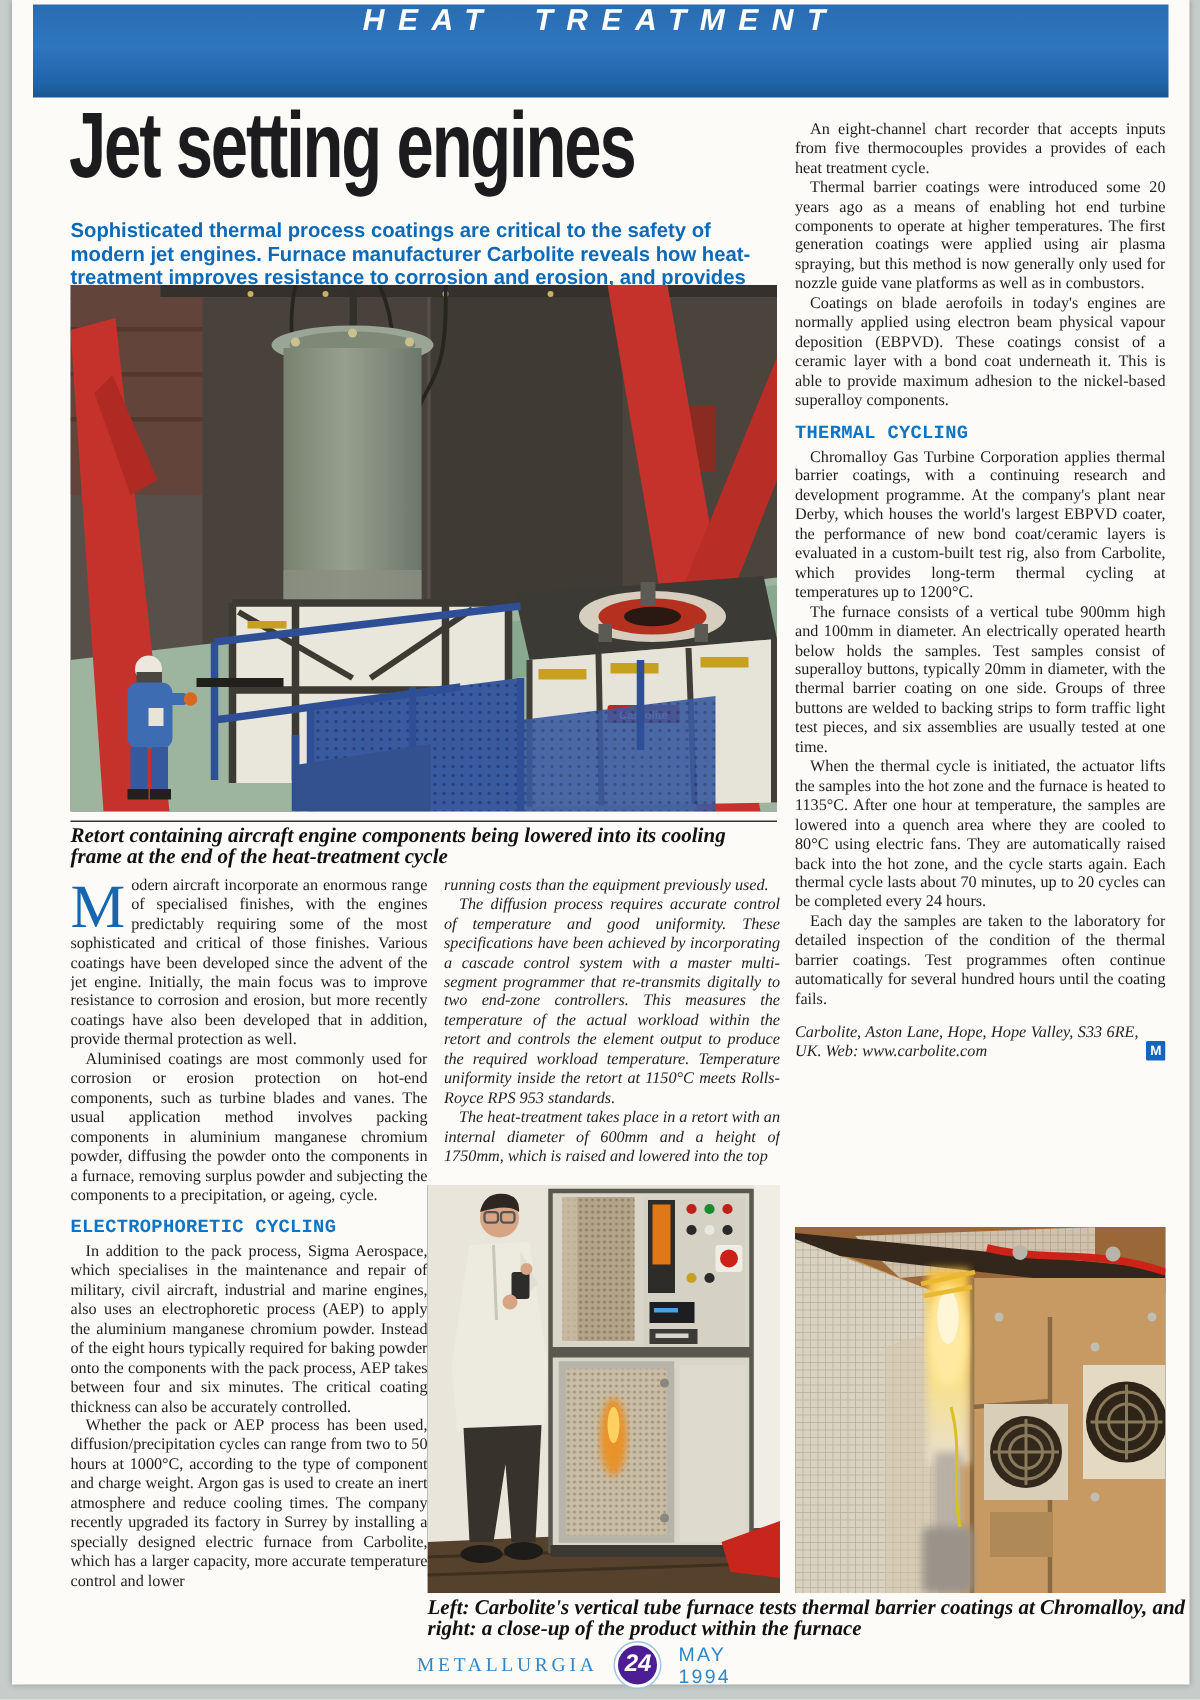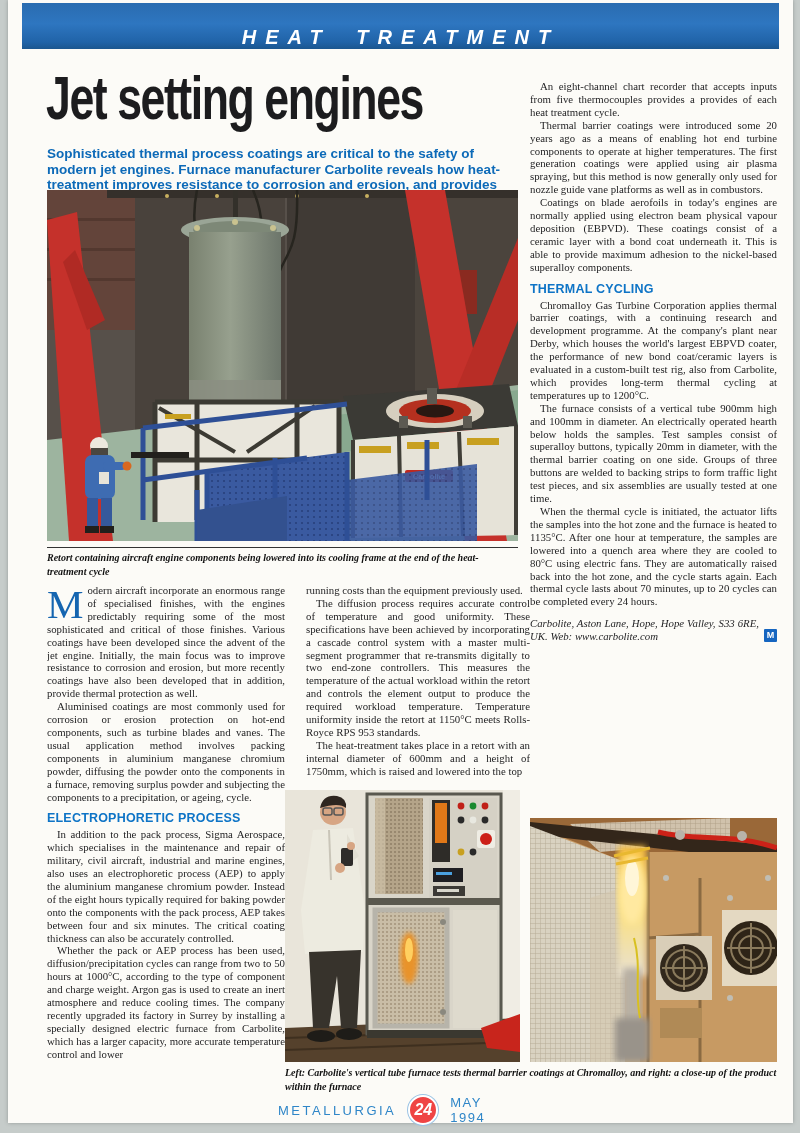--- a/index.html
+++ b/index.html
@@ -2,66 +2,66 @@
 <html><head>
 <meta charset="utf-8">
 <style>
   * { margin:0; padding:0; box-sizing:border-box; }
   html,body { width:800px; }
   body { font-family:"Liberation Serif", serif; background:#c9cecb; }
   .frame { position:relative; width:800px; height:1133px; background:#c6ccca; overflow:hidden; }
   .page { position:absolute; left:8px; top:0; width:785px; height:1123px;
           background:#fcfbf7; box-shadow:0 0 4px rgba(0,0,0,.25); }
 
-  .banner { position:absolute; left:14px; top:3px; width:757px; height:46px;
+  .banner { position:absolute; left:14px; top:3px; width:757px; height:62px;
             background:linear-gradient(#2a6cb0 0%, #2e76c0 45%, #2063a8 85%, #1b568f 100%);
-            display:flex; align-items:flex-end; justify-content:center; }
+            display:flex; align-items:flex-start; justify-content:center; }
   .banner span { color:#ffffff; font-family:"Liberation Sans", sans-serif; font-weight:bold;
                  font-style:italic; font-size:20px; letter-spacing:.45em; word-spacing:.55em; }
 
   .headline { position:absolute; left:38px; top:62px; width:480px;
               font-family:"Liberation Sans", sans-serif; font-weight:bold; color:#1c1c1e;
               font-size:62px; white-space:nowrap; letter-spacing:-2px;
               transform:scaleX(.72); transform-origin:left top; }
 
   .standfirst { position:absolute; left:39px; top:146px; width:478px;
                 font-family:"Liberation Sans", sans-serif; font-weight:bold;
                 color:#0d6ab8; font-size:13.5px; line-height:15.5px; }
 
   .photo { position:absolute; overflow:hidden; background:#777; }
   .photo svg { display:block; }
   #photo-main  { left:39px;  top:190px; width:471px; height:351px; }
   #photo-tube  { left:277px; top:790px; width:235px; height:272px; }
   #photo-close { left:522px; top:818px; width:247px; height:244px; }
 
-  .caption { font-weight:bold; font-style:italic; color:#111; font-size:10px; line-height:14px; }
+  .caption { font-weight:bold; font-style:italic; color:#111; font-size:14px; line-height:14px; }
   #caption-main   { position:absolute; left:39px;  top:547px; width:471px; border-top:1.5px solid #333; padding-top:3px; }
   #caption-bottom { position:absolute; left:277px; top:1066px; width:508px; }
 
   .col { position:absolute; font-size:10.8px; line-height:12.9px; color:#1e1e20;
          text-align:justify; overflow:hidden; }
   #col-left  { left:39px;  top:584px; width:238px; height:514px; }
-  #col-mid   { left:298px; top:584px; width:224px; height:200px; }
+  #col-mid   { left:288px; top:584px; width:224px; height:200px;font-style:italic; }
   #col-right { left:522px; top:80px;  width:247px; height:736px; }
   .col p.ind { text-indent:10px; }
-  .col h3 { font-family:Liberation Sans, sans-serif; color:#0e74c6; font-weight:bold;
+  .col h3 { font-family:Liberation Mono, monospace; color:#0e74c6; font-weight:bold;
             font-size:12.5px; letter-spacing:.2px; margin:9px 0 3px 0; text-align:left; }
   .dropcap { float:left; color:#1565b0; font-size:41px; line-height:36px;
              padding:2px 4px 0 0; font-weight:normal; }
   .contact { font-style:italic; margin-top:9px; position:relative; padding-right:18px; }
   .m-badge { position:absolute; right:0; bottom:1px; width:13px; height:13px; background:#1565c0;
              color:#fff; font-family:"Liberation Sans", sans-serif; font-weight:bold; font-style:normal;
              font-size:9px; display:flex; align-items:center; justify-content:center; border-radius:1px; }
 
   .footer { position:absolute; left:270px; top:1094px; width:240px; height:32px;
             display:flex; align-items:center; justify-content:center; gap:12px;
             font-family:"Liberation Sans", sans-serif; color:#2f86c8; }
-  .footer .mag  { font-size:13px; letter-spacing:2.5px; }
+  .footer .mag  { font-size:13px; letter-spacing:2.5px;font-family:Liberation Serif, serif; }
   .footer .date { font-size:13px; letter-spacing:1.5px; }
-  .pageno { width:30px; height:30px; border-radius:50%; background:#ef4444; border:2px solid #fff;
+  .pageno { width:30px; height:30px; border-radius:50%; background:#4c1d95; border:2px solid #fff;
             box-shadow:0 0 0 1px #9cc4e4; color:#fff; font-weight:bold; font-size:16px; font-style:italic;
             display:flex; align-items:center; justify-content:center; flex:0 0 auto; }
 </style>
 </head>
 <body>
 
 <div class="frame">
   <div class="page">
 
     <div class="banner">
@@ -150,39 +150,40 @@
           <rect x="53" y="336" width="14" height="7" fill="#22201c"></rect>
         <rect x="84" y="262" width="58" height="6" fill="#22201c"></rect>
       </svg>
     </div>
 
     <div class="caption" id="caption-main">Retort containing aircraft engine components being lowered into its cooling frame at the end of the heat-treatment cycle</div>
 
     <div class="col" id="col-left">
       <p><span class="dropcap">M</span><span>odern aircraft incorporate an enormous range of specialised finishes, with the engines predictably requiring some of the most sophisticated and critical of those finishes. Various coatings have been developed since the advent of the jet engine. Initially, the main focus was to improve resistance to corrosion and erosion, but more recently coatings have also been developed that in addition, provide thermal protection as well.</span></p>
       <p class="ind">Aluminised coatings are most commonly used for corrosion or erosion protection on hot-end components, such as turbine blades and vanes. The usual application method involves packing components in aluminium manganese chromium powder, diffusing the powder onto the components in a furnace, removing surplus powder and subjecting the components to a precipitation, or ageing, cycle.</p>
-      <h3>ELECTROPHORETIC PROCESS</h3>
+      <h3>ELECTROPHORETIC CYCLING</h3>
       <p class="ind">In addition to the pack process, Sigma Aerospace, which specialises in the maintenance and repair of military, civil aircraft, industrial and marine engines, also uses an electrophoretic process (AEP) to apply the aluminium manganese chromium powder. Instead of the eight hours typically required for baking powder onto the components with the pack process, AEP takes between four and six minutes. The critical coating thickness can also be accurately controlled.</p>
       <p class="ind">Whether the pack or AEP process has been used, diffusion/precipitation cycles can range from two to 50 hours at 1000°C, according to the type of component and charge weight. Argon gas is used to create an inert atmosphere and reduce cooling times. The company recently upgraded its factory in Surrey by installing a specially designed electric furnace from Carbolite, which has a larger capacity, more accurate temperature control and lower</p>
     </div>
 
     <div class="col" id="col-mid">
       <p>running costs than the equipment previously used.</p>
       <p class="ind">The diffusion process requires accurate control of temperature and good uniformity. These specifications have been achieved by incorporating a cascade control system with a master multi-segment programmer that re-transmits digitally to two end-zone controllers. This measures the temperature of the actual workload within the retort and controls the element output to produce the required workload temperature. Temperature uniformity inside the retort at 1150°C meets Rolls-Royce RPS 953 standards.</p>
       <p class="ind">The heat-treatment takes place in a retort with an internal diameter of 600mm and a height of 1750mm, which is raised and lowered into the top</p>
     </div>
 
     <div class="col" id="col-right">
       <p class="ind">An eight-channel chart recorder that accepts inputs from five thermocouples provides a provides of each heat treatment cycle.</p>
       <p class="ind">Thermal barrier coatings were introduced some 20 years ago as a means of enabling hot end turbine components to operate at higher temperatures. The first generation coatings were applied using air plasma spraying, but this method is now generally only used for nozzle guide vane platforms as well as in combustors.</p>
       <p class="ind">Coatings on blade aerofoils in today's engines are normally applied using electron beam physical vapour deposition (EBPVD). These coatings consist of a ceramic layer with a bond coat underneath it. This is able to provide maximum adhesion to the nickel-based superalloy components.</p>
       <h3>THERMAL CYCLING</h3>
       <p class="ind">Chromalloy Gas Turbine Corporation applies thermal barrier coatings, with a continuing research and development programme. At the company's plant near Derby, which houses the world's largest EBPVD coater, the performance of new bond coat/ceramic layers is evaluated in a custom-built test rig, also from Carbolite, which provides long-term thermal cycling at temperatures up to 1200°C.</p>
       <p class="ind">The furnace consists of a vertical tube 900mm high and 100mm in diameter. An electrically operated hearth below holds the samples. Test samples consist of superalloy buttons, typically 20mm in diameter, with the thermal barrier coating on one side. Groups of three buttons are welded to backing strips to form traffic light test pieces, and six assemblies are usually tested at one time.</p>
       <p class="ind">When the thermal cycle is initiated, the actuator lifts the samples into the hot zone and the furnace is heated to 1135°C. After one hour at temperature, the samples are lowered into a quench area where they are cooled to 80°C using electric fans. They are automatically raised back into the hot zone, and the cycle starts again.  Each thermal cycle lasts about 70 minutes, up to 20 cycles can be completed every 24 hours.</p>
+      <p class="ind">Each day the samples are taken to the laboratory for detailed inspection of the condition of the thermal barrier coatings. Test programmes often continue automatically for several hundred hours until the coating fails.</p>
       <p class="contact"><span>Carbolite, Aston Lane, Hope, Hope Valley, S33 6RE, UK. Web: www.carbolite.com</span><span class="m-badge">M</span></p>
     </div>
 
     <div class="photo" id="photo-tube">
       <svg width="235" height="272" viewBox="0 0 235 272">
         <defs>
           <pattern id="mesh2" width="4" height="4" patternUnits="userSpaceOnUse">
             <rect width="4" height="4" fill="#c9bda6"></rect>
               <circle cx="2" cy="2" r="1" fill="#a2937a"></circle>
           </pattern>

